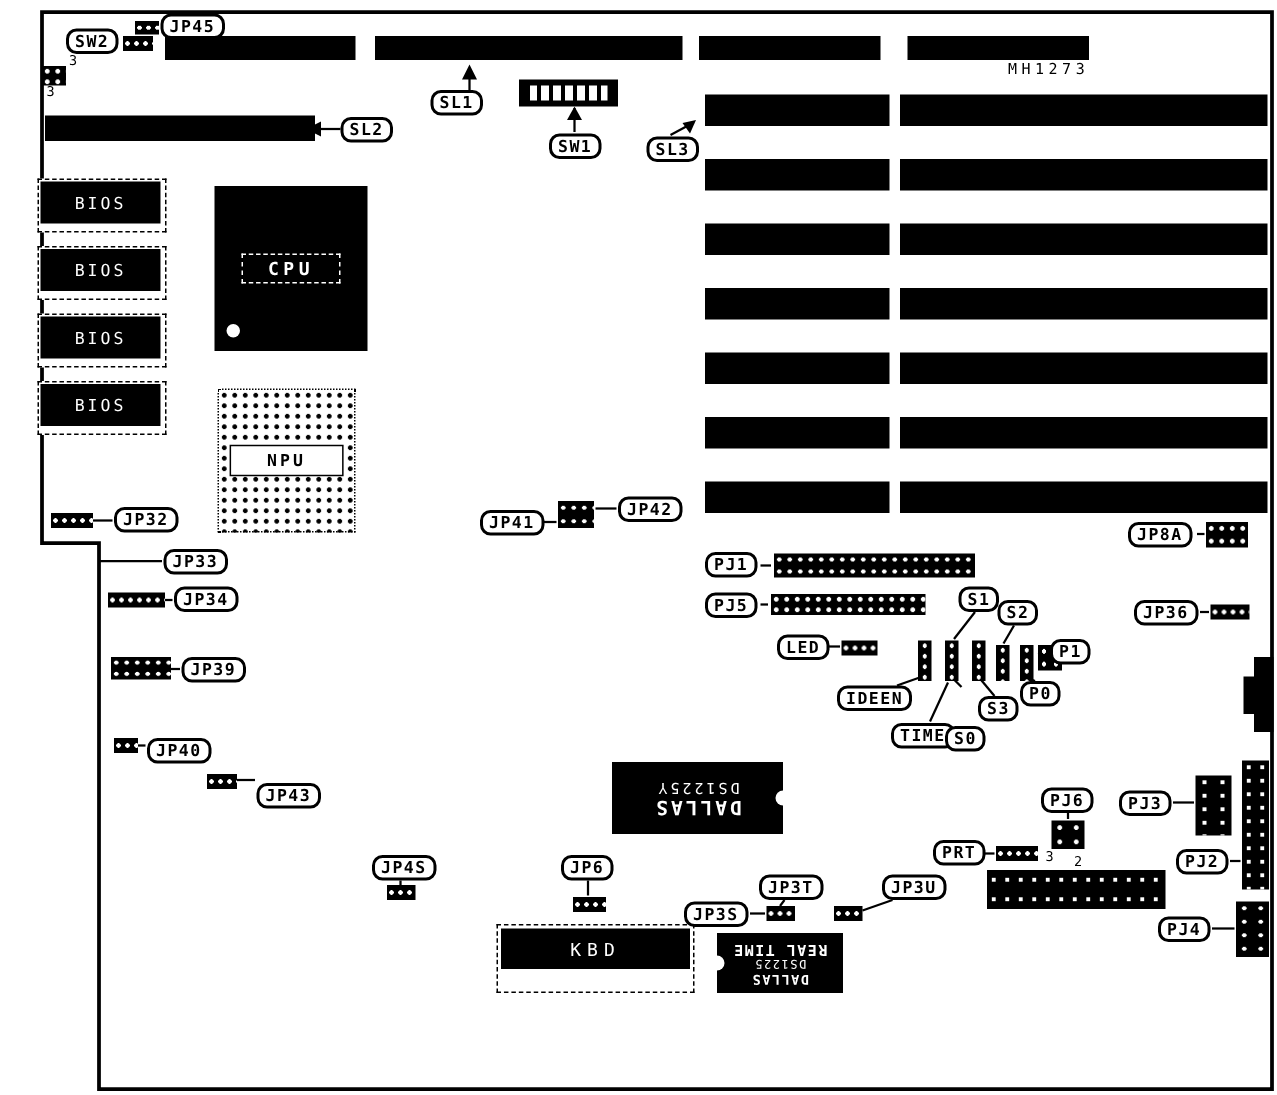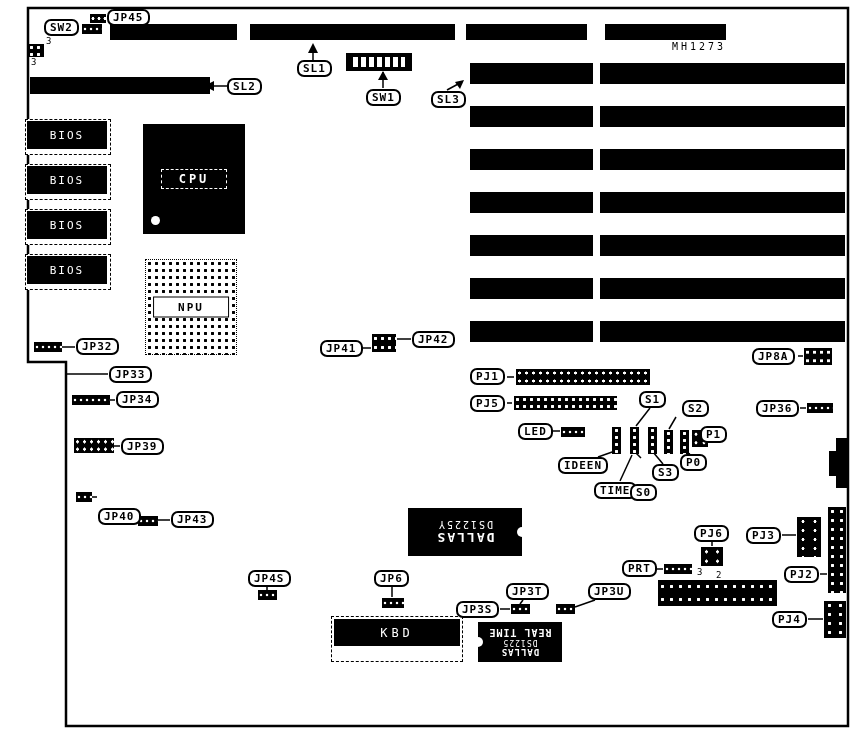--- a/index.html
+++ b/index.html
@@ -204,41 +204,41 @@
   <div class="pins pins-2" style="left:658px;top:580px;width:119px;height:26px;background-size:9px 50%"></div>
   <div class="pins pins-2col" style="left:824px;top:601px;width:22px;height:37px"></div>
 
   <div class="pins pins-1" style="left:258px;top:590px;width:19px;height:10px"></div>
   <div class="pins pins-1" style="left:382px;top:598px;width:22px;height:10px"></div>
   <div class="pins pins-1" style="left:511px;top:604px;width:19px;height:10px"></div>
   <div class="pins pins-1" style="left:556px;top:604px;width:19px;height:10px"></div>
 
   <div class="lbl" style="left:107px;top:9px">JP45</div>
   <div class="lbl" style="left:44px;top:19px">SW2</div>
-  <div class="lbl" style="left:297px;top:60px">SL1</div>
+  <div class="lbl" style="left:287px;top:60px">SL1</div>
   <div class="lbl" style="left:366px;top:89px">SW1</div>
   <div class="lbl" style="left:227px;top:78px">SL2</div>
   <div class="lbl" style="left:431px;top:91px">SL3</div>
 
   <div class="lbl" style="left:76px;top:338px">JP32</div>
   <div class="lbl" style="left:109px;top:366px">JP33</div>
   <div class="lbl" style="left:116px;top:391px">JP34</div>
   <div class="lbl" style="left:121px;top:438px">JP39</div>
-  <div class="lbl" style="left:98px;top:508px">JP40</div>
-  <div class="lbl" style="left:171px;top:511px">JP43</div>
+  <div class="lbl" style="left:98px;top:492px">JP40</div>
+  <div class="lbl" style="left:171px;top:522px">JP43</div>
   <div class="lbl" style="left:320px;top:340px">JP41</div>
   <div class="lbl" style="left:412px;top:331px">JP42</div>
 
   <div class="lbl" style="left:470px;top:368px">PJ1</div>
   <div class="lbl" style="left:470px;top:395px">PJ5</div>
   <div class="lbl" style="left:518px;top:423px">LED</div>
   <div class="lbl" style="left:558px;top:457px">IDEEN</div>
   <div class="lbl" style="left:594px;top:482px">TIME</div>
   <div class="lbl" style="left:639px;top:391px">S1</div>
-  <div class="lbl" style="left:682px;top:400px">S2</div>
+  <div class="lbl" style="left:665px;top:400px">S2</div>
   <div class="lbl" style="left:700px;top:426px">P1</div>
   <div class="lbl" style="left:680px;top:454px">P0</div>
   <div class="lbl" style="left:630px;top:484px">S0</div>
   <div class="lbl" style="left:652px;top:464px">S3</div>
 
   <div class="lbl" style="left:752px;top:348px">JP8A</div>
   <div class="lbl" style="left:756px;top:400px">JP36</div>
   <div class="lbl" style="left:694px;top:525px">PJ6</div>
   <div class="lbl" style="left:746px;top:527px">PJ3</div>
   <div class="lbl" style="left:784px;top:566px">PJ2</div>

